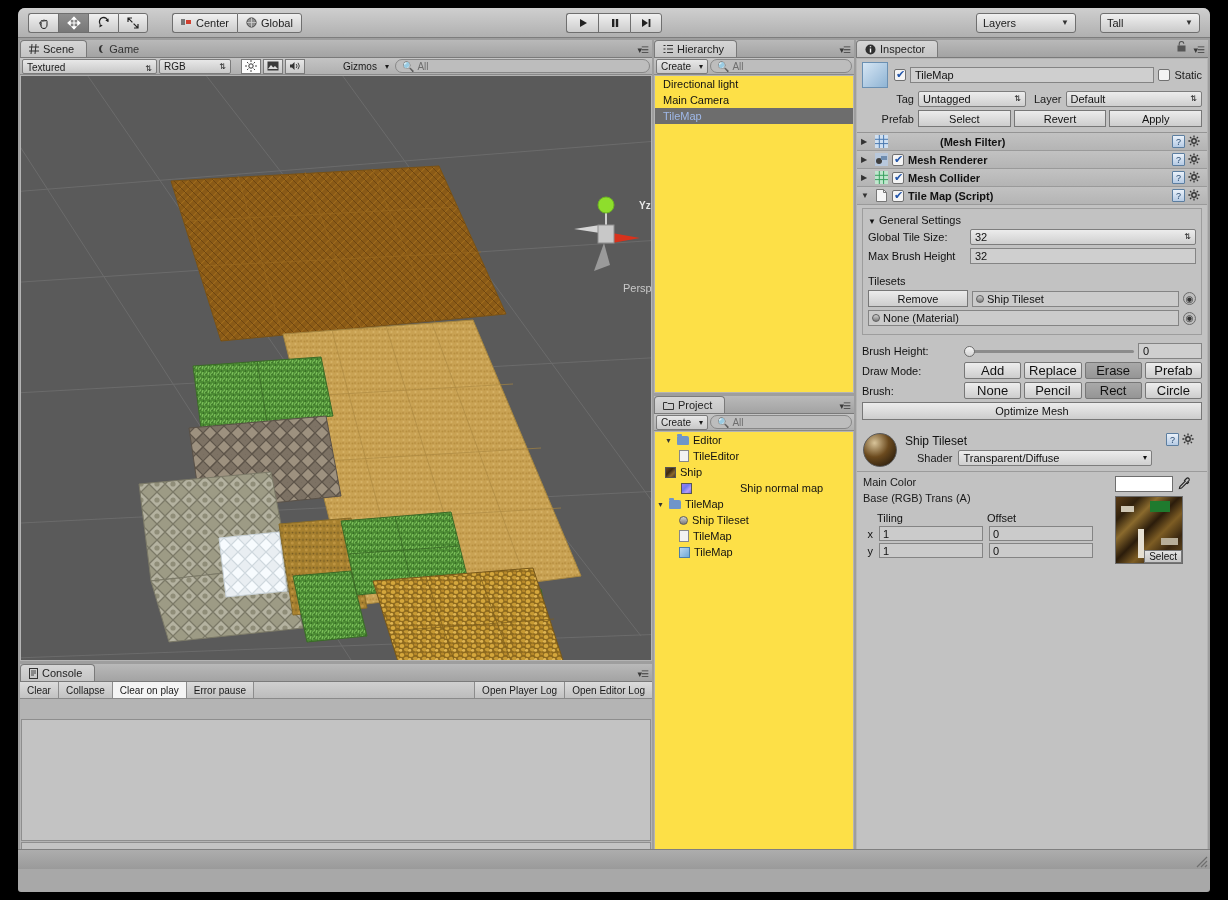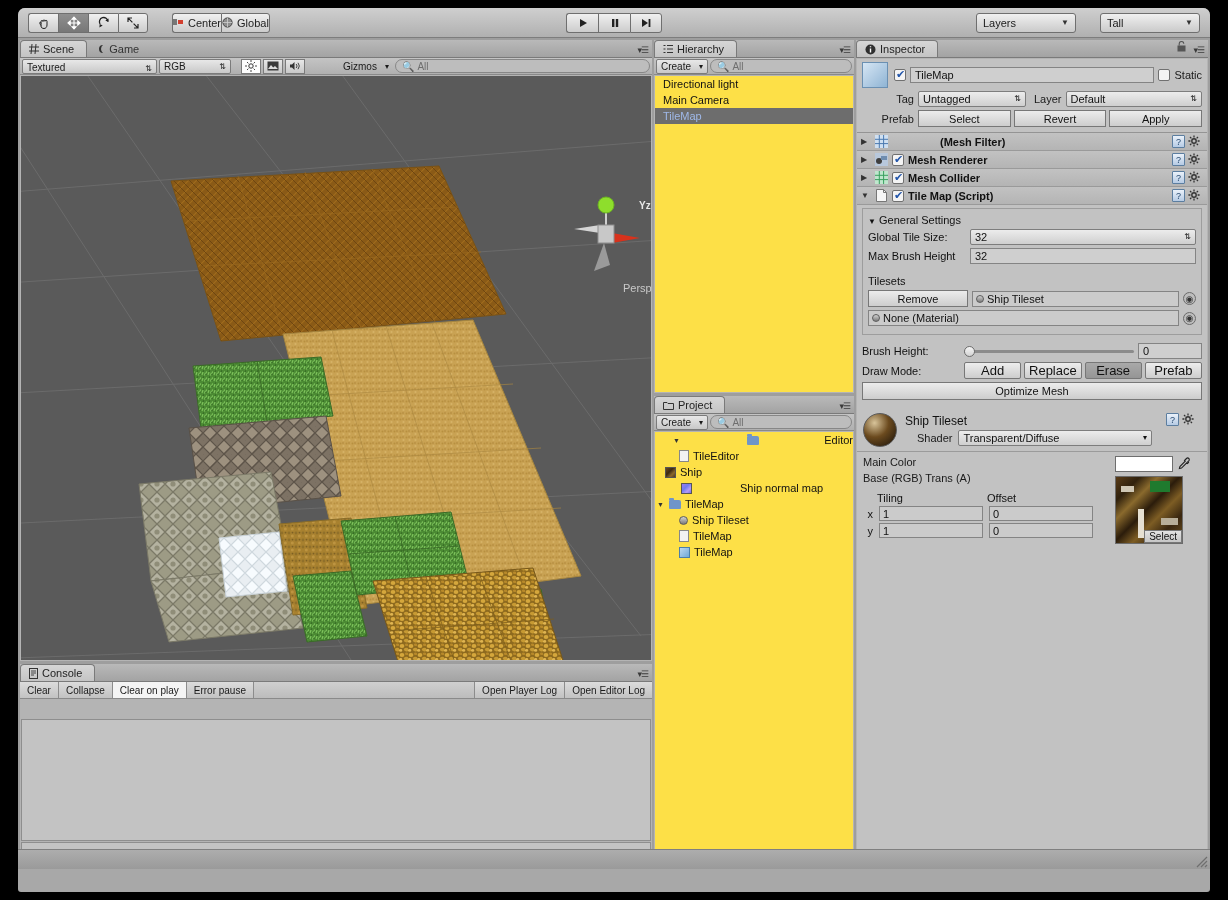--- a/index.html
+++ b/index.html
@@ -38,21 +38,21 @@
     height:20px; min-width:30px; background:linear-gradient(#f0f0f0,#cccccc);
     border:1px solid #6f6f6f; border-right-width:0;
     display:flex; align-items:center; justify-content:center; cursor:pointer;
     font-size:11px; color:#222;
   }
   .tbtn:first-child { border-radius:3px 0 0 3px; }
   .tbtn:last-child  { border-radius:0 3px 3px 0; border-right-width:1px; }
   .tbtn.active { background:linear-gradient(#8f8f8f,#777777); color:#fff; }
   .tbtn svg { display:block; }
   .pivotgroup { margin-left:24px; }
-  .pivotgroup .tbtn { padding:0 0; gap:4px; min-width:auto; }
+  .pivotgroup .tbtn { padding:0 8px; gap:4px; min-width:auto; }
   .playgroup { position:absolute; left:50%; transform:translateX(-50%); }
   .playgroup .tbtn { min-width:32px; }
   .right-group { margin-left:auto; display:flex; gap:24px; }
   .popup {
     height:20px; background:linear-gradient(#f0f0f0,#cacaca);
     border:1px solid #6f6f6f; border-radius:3px; display:flex; align-items:center;
     padding:0 6px; cursor:pointer; font-size:11px; color:#1a1a1a; position:relative;
   }
   .popup .arrow { margin-left:auto; padding-left:10px; font-size:8px; color:#333; }
   .popup.w100 { width:100px; }
@@ -598,21 +598,21 @@
         <div class="minipopup" style="width:52px;">
           <span>Create</span>
           <span class="st">▾</span>
         </div>
         <div class="search">
           <span>🔍</span>
           <span>All</span>
         </div>
       </div>
       <div class="tree">
-        <div class="trow" style="padding-left:18px;justify-content:space-between;">
+        <div class="trow" style="padding-left:10px;">
           <span class="caret">▼</span>
           <span class="folder"></span>
           <span>Editor</span>
         </div>
         <div class="trow" style="padding-left:24px;">
           <span class="scriptic"></span>
           <span>TileEditor</span>
         </div>
         <div class="trow" style="padding-left:10px;">
           <span class="texic" style="background:linear-gradient(135deg,#6b4a1e,#3c2a12 40%,#8a6a2d 70%,#55381a);"></span>
@@ -816,20 +816,29 @@
           <div class="frow">
             <div class="fl">Draw Mode:</div>
             <div class="segbtns">
               <div class="segbtn">Add</div>
               <div class="segbtn">Replace</div>
               <div class="segbtn sel">Erase</div>
               <div class="segbtn">Prefab</div>
             </div>
           </div>
 
+          <div class="frow">
+            <div class="fl">Brush:</div>
+            <div class="segbtns">
+              <div class="segbtn">None</div>
+              <div class="segbtn">Pencil</div>
+              <div class="segbtn sel">Rect</div>
+              <div class="segbtn">Circle</div>
+            </div>
+          </div>
 
           <div class="pbtn" style="width:100%; height:18px; margin-top:1px;">Optimize Mesh</div>
         </div>
 
         <div style="height:9px"></div>
 
         <div class="matview">
           <div class="mat-head">
             <div class="mat-sphere" style="background:radial-gradient(circle at 33% 28%, #d8c49a, #6b4a1e 45%, #2d1f0e 85%);"></div>
             <div style="flex:1;">

